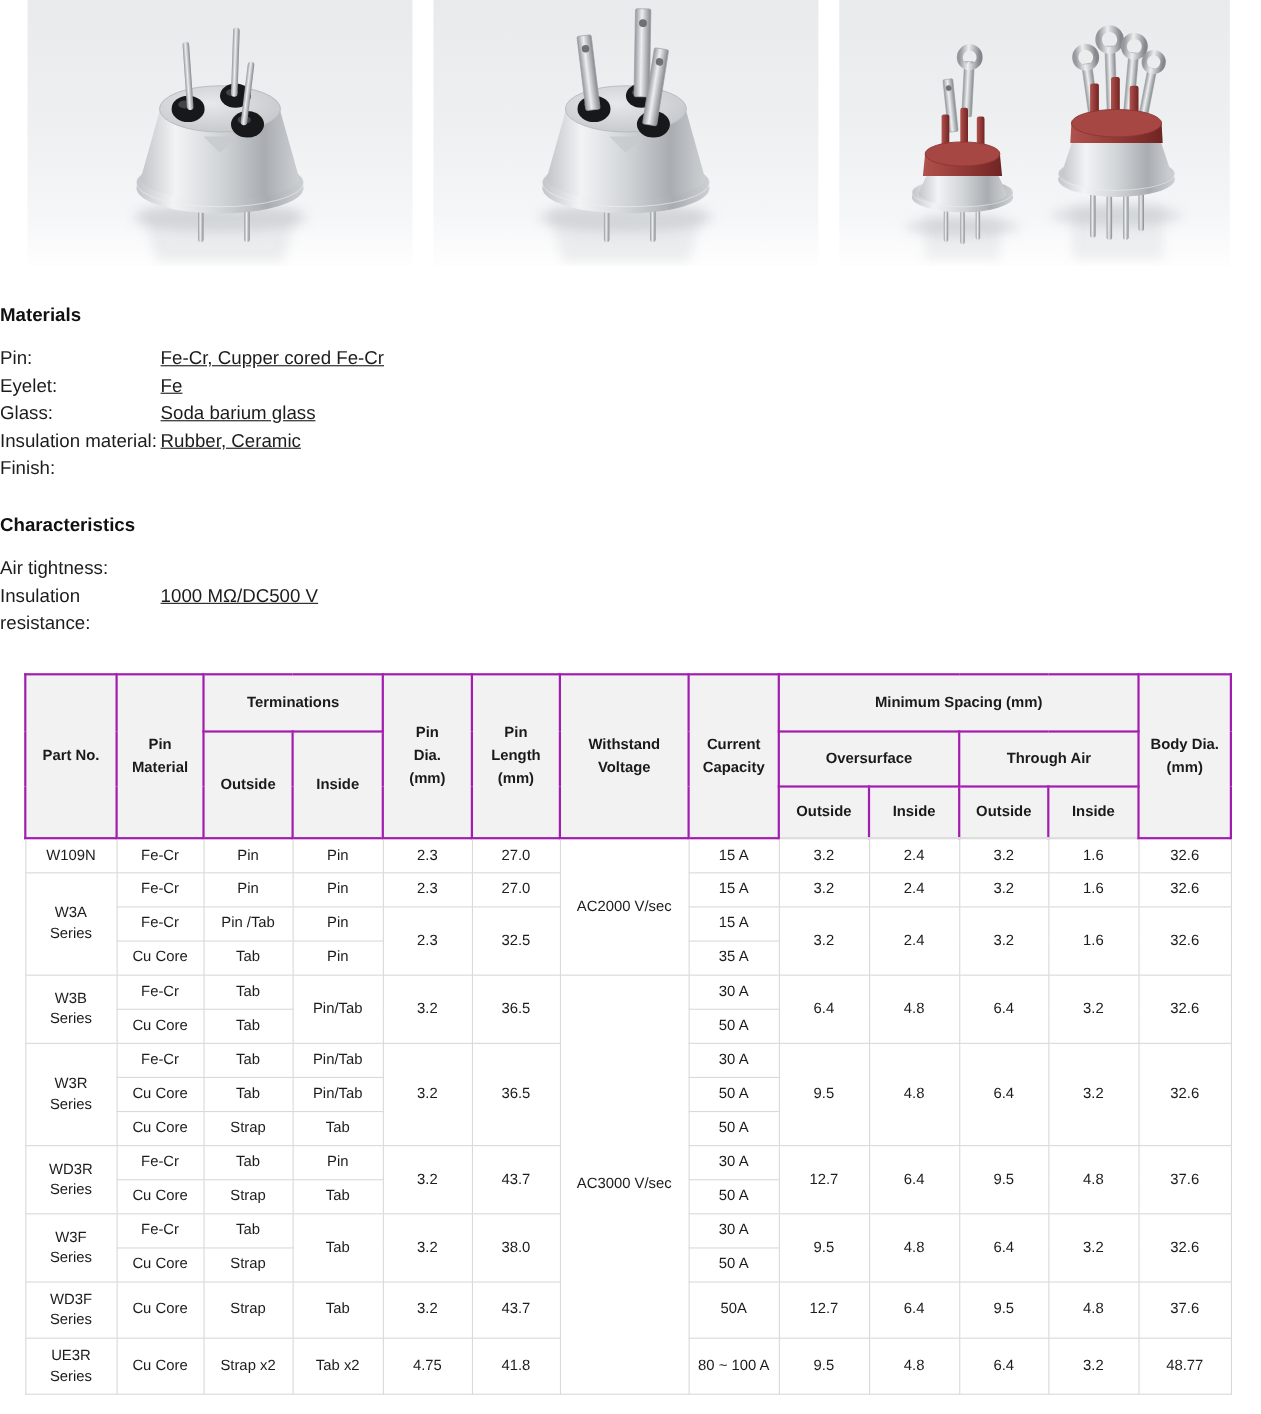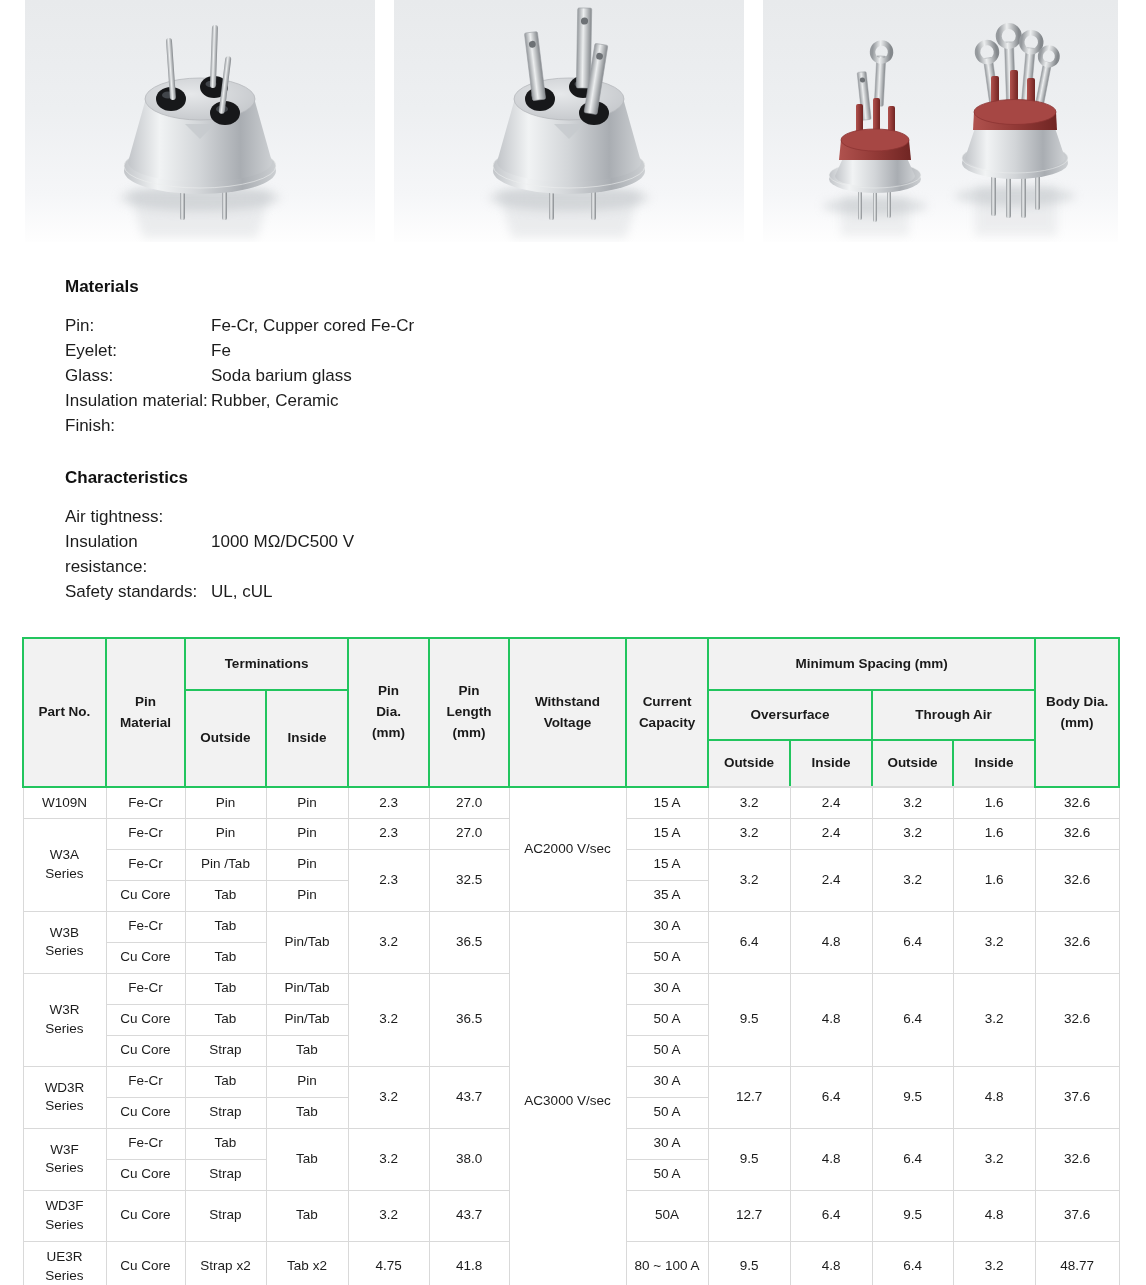--- a/index.html
+++ b/index.html
@@ -10,38 +10,38 @@
   }
   
   .photos{display:flex;gap:19px;padding-left:25px;}
   .photo{
     width:350px;height:242px;flex:0 0 auto;
     background:linear-gradient(180deg,#e8eaec 0%,#edeff1 45%,#f5f6f8 80%,#fefefe 100%);
   }
   .photo.wide{width:355px;}
   .photo svg{display:block;width:100%;height:100%;}
   
-  .section{padding-left:25px;margin-left:40px;}
+  .section{}
   .section-title{
     font-size:17px;font-weight:bold;color:#111;
     margin:0;line-height:20px;
   }
   .t-materials{margin-top:35px;margin-bottom:16px;}
   .t-characteristics{margin-top:30px;margin-bottom:16px;}
   .kv-row{display:flex;line-height:25px;font-size:17px;}
   .kv-label{width:146px;flex:0 0 aupx;flex-shrink:0;}
-  .kv-value{flex:1;}
+  .kv-value{flex:1;text-decoration:underline;}
   
   table.spec{
     border-collapse:collapse;table-layout:fixed;
     width:1096px;margin:33px 0 0 22px;
     font-size:13.5px;
   }
   table.spec th{
-    background:#f2f2f2;border:2px solid #22c55e;
+    background:#f2f2f2;border:2px solid #a21caf;
     font-weight:bold;text-align:center;vertical-align:middle;
     white-space:pre-line;line-height:1.55;padding:0 2px;color:#1a1a1a;
   }
   table.spec tr.hC th{border-bottom:2px solid #dcdcdc;}
   table.spec td{
     border:1px solid #d9d9d9;background:#fff;
     text-align:center;vertical-align:middle;
     white-space:pre-line;line-height:1.35;padding:0 2px;
   }
   tr.hA{height:52px;} tr.hB{height:50px;} tr.hC{height:47px;}
@@ -238,24 +238,20 @@
 
 <div class="section">
   <h2 class="section-title t-characteristics">Characteristics</h2>
   <div>
     <div class="kv-row">
       <span class="kv-label">Air tightness:</span>
     </div>
     <div class="kv-row">
       <span class="kv-label">Insulation resistance:</span>
       <span class="kv-value">1000 MΩ/DC500 V</span>
-    </div>
-    <div class="kv-row">
-      <span class="kv-label">Safety standards:</span>
-      <span class="kv-value">UL, cUL</span>
     </div>
   </div>
 </div>
 
 <table class="spec">
   <colgroup>
     <col style="width:83px">
       <col style="width:79px">
       <col style="width:81px">
       <col style="width:82px">

